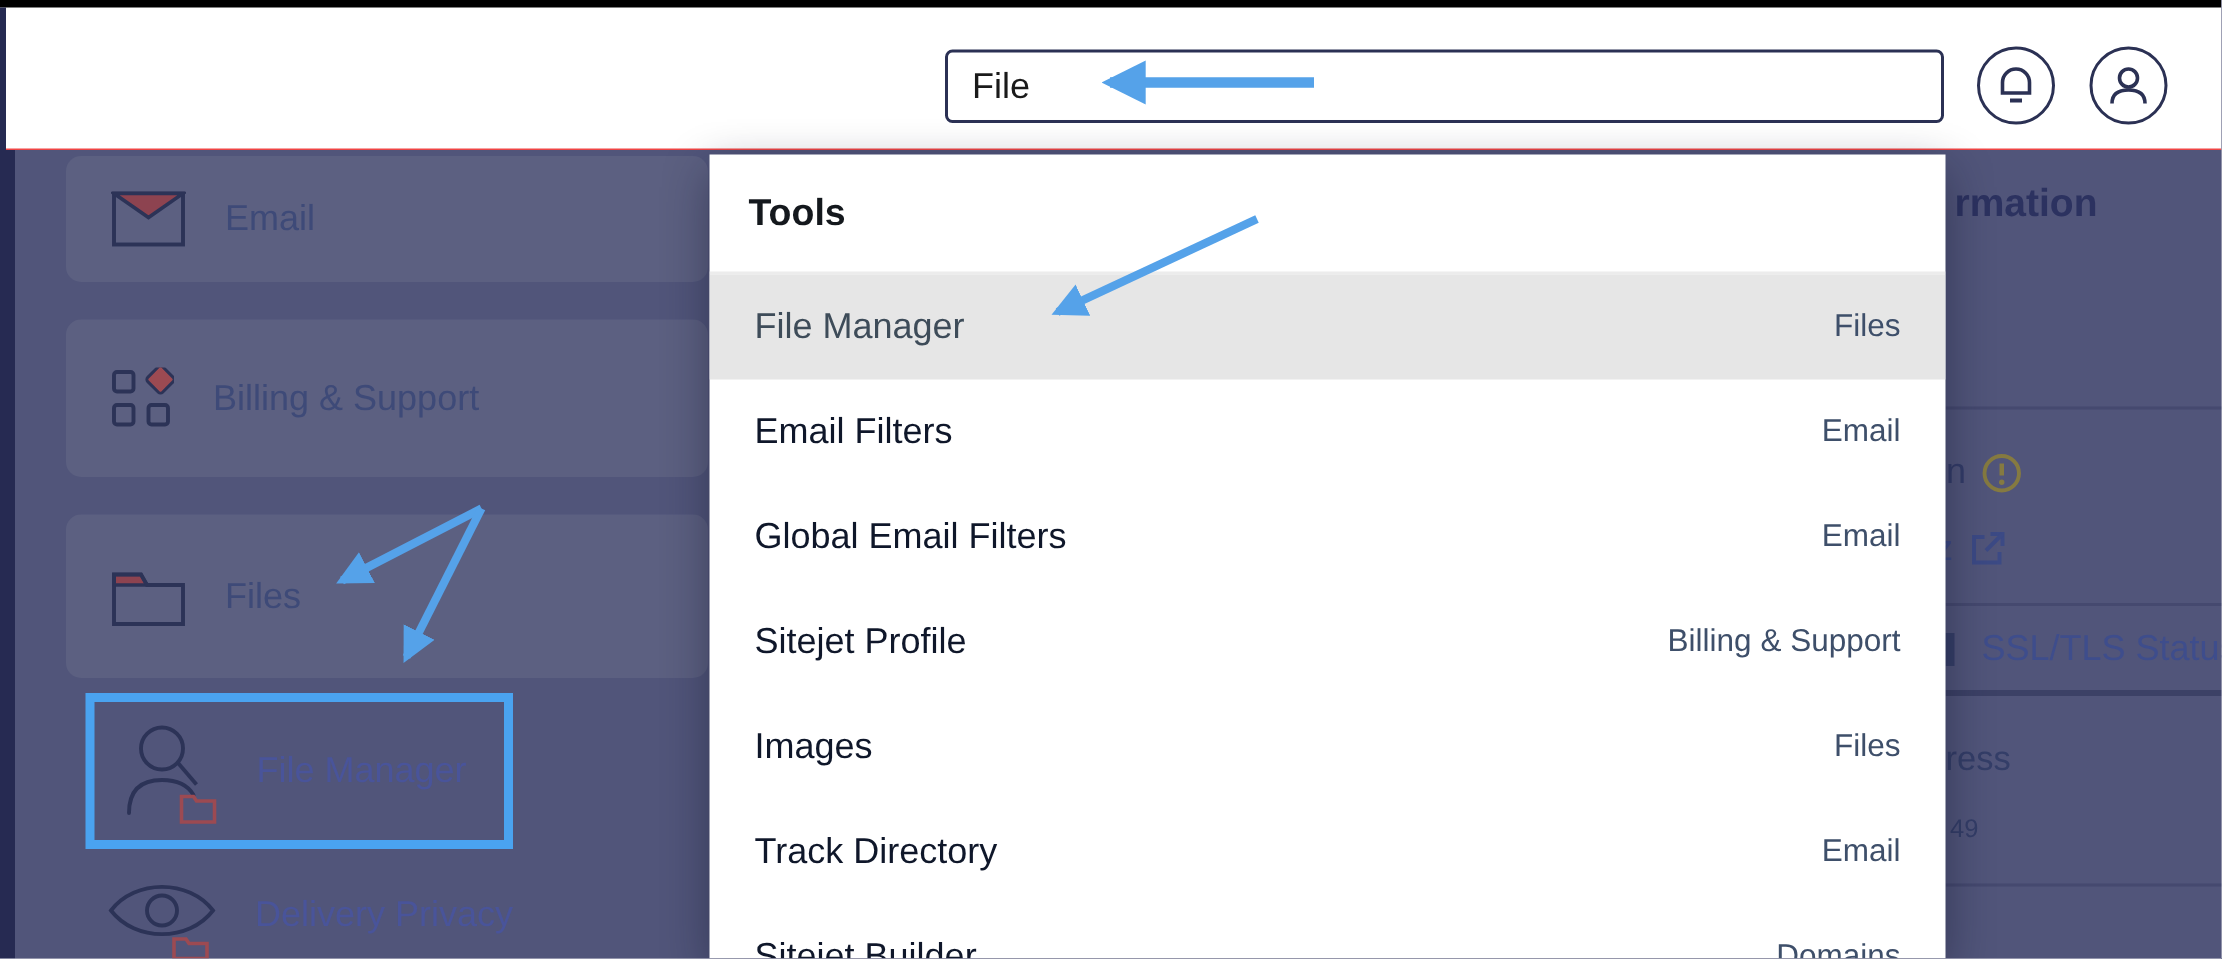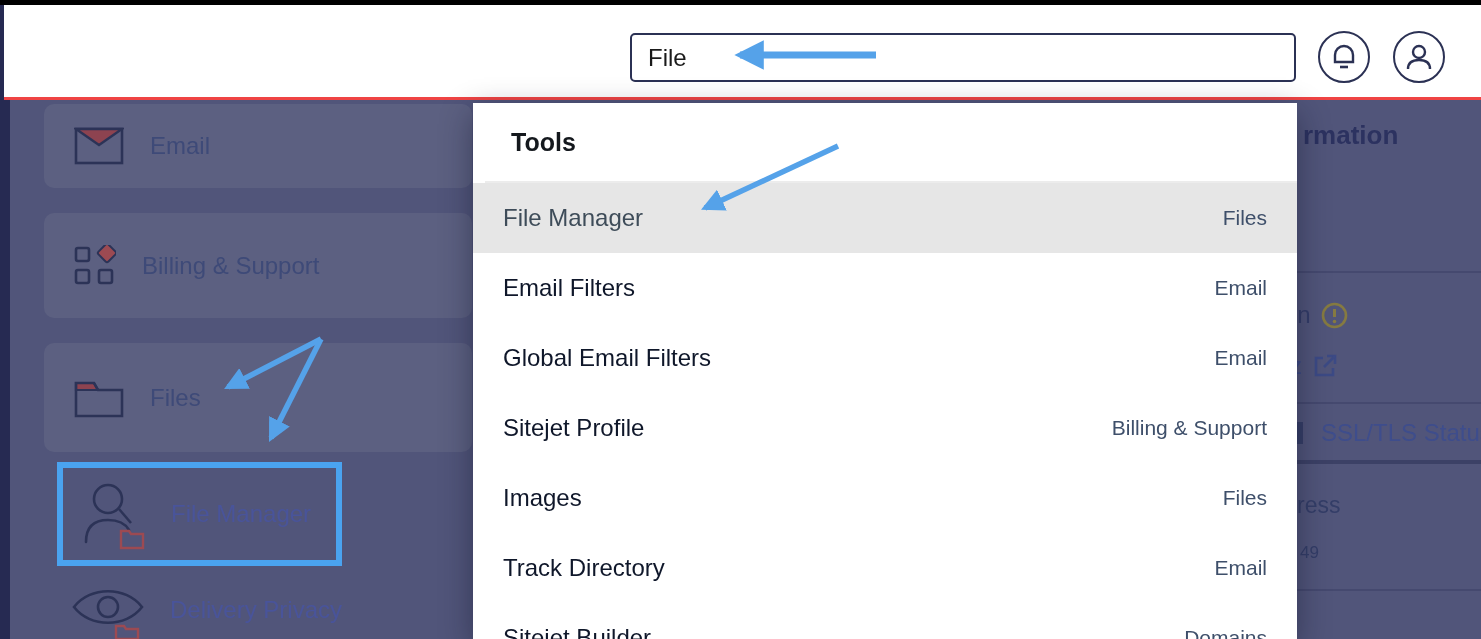--- a/index.html
+++ b/index.html
@@ -34,35 +34,35 @@
   .frag-ssl    { left:1297px; top:419px; font-size:24px; color:#3e4d8c; }
   .frag-ress   { left:1297px; top:492px; font-size:23px; color:#343e68; }
   .frag-49     { left:1300px; top:543px; font-size:17px; color:#343e68; }
   .frag-ry     { left:1243px; top:603px; font-size:24px; color:#3d4b86; }
   .rdiv { position:absolute; left:1297px; right:0; background:#45496f; height:2px; }
   .rdiv1 { top:271px; } .rdiv2 { top:402px; } .rdiv3 { top:460px; height:4px; background:#3c4166; } .rdiv4 { top:589px; }
   .ssl-bar { width:6px; height:22px; background:#363f68; margin-right:8px; }
 
   
   .header { position:absolute; left:0; top:0; width:1481px; height:100px; background:#fff;
-            border-top:5px solid #000; border-bottom:3px solid #ef4444; z-index:10; }
+            border-top:5px solid #000; border-bottom:1px solid #ef4444; z-index:10; }
   .header-left-sliver { position:absolute; left:0; top:0; width:4px; height:100px; background:#262a52; }
   .search { position:absolute; left:630px; top:28px; width:666px; height:49px;
             border:2px solid #2b3154; border-radius:5px; font-size:24px; color:#1a1a1a;
             padding:0 16px; font-family:inherit; background:#fff; outline:none; }
   .icon-btn { position:absolute; top:26px; width:52px; height:52px; border-radius:50%;
               border:2px solid #2b3154; background:#fff; display:flex; align-items:center;
               justify-content:center; cursor:pointer; }
   .btn-bell { left:1318px; } .btn-user { left:1393px; }
 
   
   .dropdown { position:absolute; left:473px; top:103px; width:824px; height:536px; background:#fff;
               z-index:20; box-shadow:0 10px 30px rgba(15,18,40,.45); overflow:hidden; }
   .dd-header { height:80px; display:flex; align-items:center; padding:0 26px;
-               font-size:25px; font-weight:bold; color:#14181d; border-bottom:2px solid #ececec;margin-left:12px; }
+               font-size:25px; font-weight:bold; color:#14181d; border-bottom:2px solid #ececec; }
   .dd-row { height:70px; display:flex; align-items:center; justify-content:space-between;
             padding:0 30px; cursor:pointer; }
   .dd-row.hl { background:#e6e6e6; }
   .dd-label { font-size:24px; color:#0f172a; }
   .dd-row.hl .dd-label { color:#3e4c59; }
   .dd-cat { font-size:21px; color:#3e4f6a; }
 
   
   .overlay { position:absolute; left:0; top:0; z-index:40; pointer-events:none; }
 

